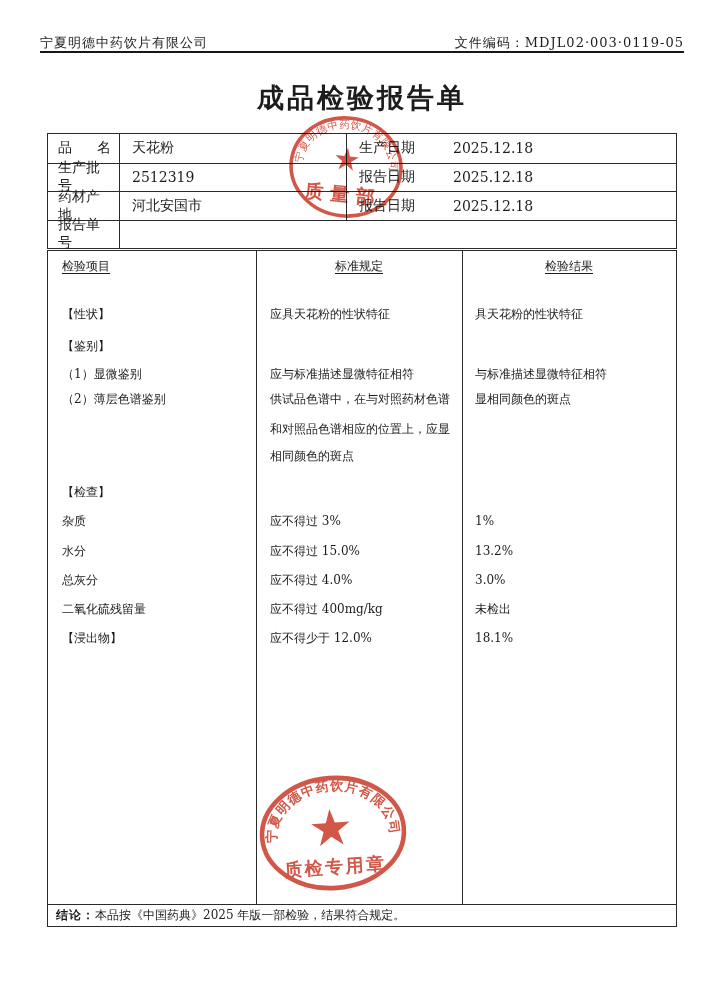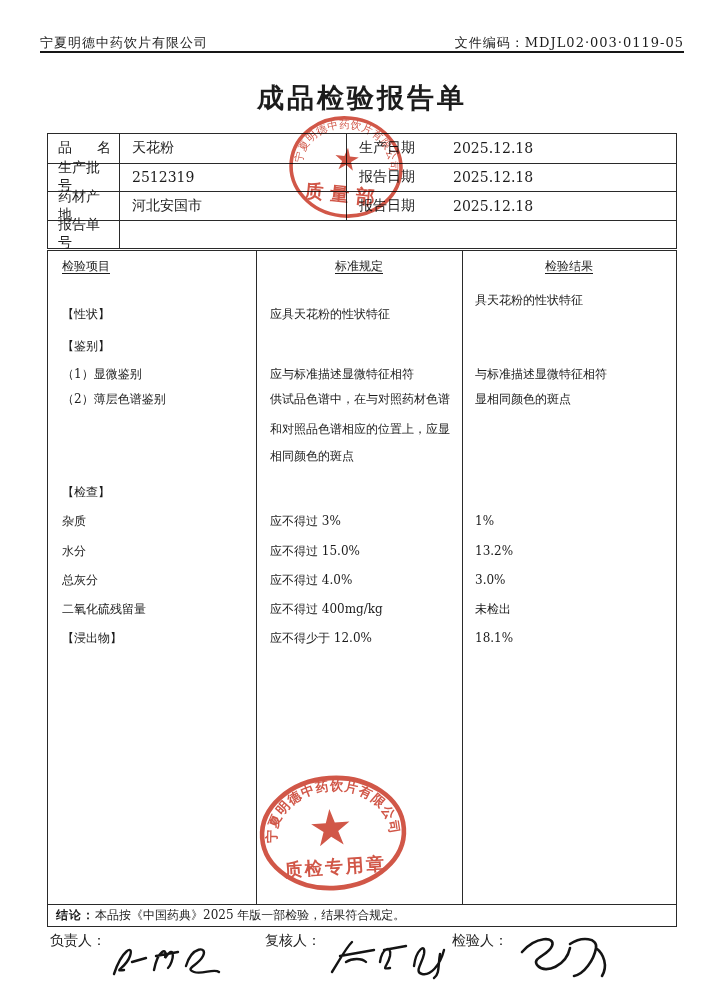--- a/index.html
+++ b/index.html
@@ -103,21 +103,21 @@
 
   <div class="result-table">
     <div class="vline v1"></div>
     <div class="vline v2"></div>
     <div class="rt-head h1">检验项目</div>
     <div class="rt-head h2">标准规定</div>
     <div class="rt-head h3">检验结果</div>
     <div>
         <div class="rt-line" style="top: 55px; left: 14px;">【性状】</div>
         <div class="rt-line" style="top: 55px; left: 222px;">应具天花粉的性状特征</div>
-        <div class="rt-line" style="top: 41px; left: 427px;">具天花粉的性状特征</div>
+        <div class="rt-line" style="top: 55px; left: 427px;">具天花粉的性状特征</div>
         <div class="rt-line" style="top: 87px; left: 14px;">【鉴别】</div>
         <div class="rt-line" style="top: 115px; left: 14px;">（1）显微鉴别</div>
         <div class="rt-line" style="top: 115px; left: 222px;">应与标准描述显微特征相符</div>
         <div class="rt-line" style="top: 115px; left: 427px;">与标准描述显微特征相符</div>
         <div class="rt-line" style="top: 140px; left: 14px;">（2）薄层色谱鉴别</div>
         <div class="rt-line" style="top: 140px; left: 222px;">供试品色谱中，在与对照药材色谱</div>
         <div class="rt-line" style="top: 140px; left: 427px;">显相同颜色的斑点</div>
         <div class="rt-line" style="top: 170px; left: 222px;">和对照品色谱相应的位置上，应显</div>
         <div class="rt-line" style="top: 197px; left: 222px;">相同颜色的斑点</div>
         <div class="rt-line" style="top: 233px; left: 14px;">【检查】</div>
@@ -164,42 +164,14 @@
           <path id="arcBottom" d="M 21 74 A 57 45 0 1 1 131 74"></path>
         </defs>
       <text font-size="13" fill="#cd4838" stroke="none" font-weight="bold" letter-spacing="1">
         <textPath href="#arcBottom" startOffset="50%" text-anchor="middle">宁夏明德中药饮片有限公司</textPath>
       </text>
       <polygon fill="#cd4838" stroke="none" transform="translate(74,56) scale(1.55)" points="0,-13 2.92,-4.02 12.36,-4.02 4.73,1.54 7.64,10.52 0,4.97 -7.64,10.52 -4.73,1.54 -12.36,-4.02 -2.92,-4.02"></polygon>
       <text x="76" y="100" text-anchor="middle" font-size="18" letter-spacing="2.5" fill="#cd4838" stroke="none" font-weight="bold">质检专用章</text>
     </g>
   </svg>
 
-  <div class="sig-row">
-    <span class="sig-label" style="left:3px;">负责人：</span>
-    <span class="sig-label" style="left:218px;">复核人：</span>
-    <span class="sig-label" style="left:405px;">检验人：</span>
-
-    <svg class="sig-svg" style="left:55px;top:6px;" width="125" height="52" viewBox="0 0 125 52">
-      <g fill="none" stroke="#141414" stroke-width="2.4" stroke-linecap="round">
-        <path d="M12,38 C20,14 32,8 28,20 C24,32 10,36 22,34 M30,26 L44,22"></path>
-        <path d="M52,34 C56,14 66,10 63,22 C74,6 72,26 66,32 M54,20 L76,16"></path>
-        <path d="M84,30 C90,10 106,10 101,20 C96,30 82,32 92,36 C100,39 112,32 117,36"></path>
-      </g>
-    </svg>
-
-    <svg class="sig-svg" style="left:275px;top:2px;" width="135" height="52" viewBox="0 0 135 52">
-      <g fill="none" stroke="#141414" stroke-width="2.4" stroke-linecap="round">
-        <path d="M10,40 C20,24 24,16 30,10 M18,24 L52,18 M24,30 C30,26 40,26 44,30"></path>
-        <path d="M58,30 C60,16 70,12 68,24 C66,34 58,38 68,36 M62,18 L84,14"></path>
-        <path d="M92,34 C94,18 104,10 102,22 C100,32 92,40 100,42 C108,44 118,34 122,18 M118,22 C116,32 118,42 112,46"></path>
-      </g>
-    </svg>
-
-    <svg class="sig-svg" style="left:465px;top:0px;" width="110" height="54" viewBox="0 0 110 54">
-      <g fill="none" stroke="#141414" stroke-width="2.6" stroke-linecap="round">
-        <path d="M10,22 C24,6 44,6 40,16 C36,26 18,28 26,36 C34,44 54,36 58,18"></path>
-        <path d="M58,14 C70,6 86,8 84,18 C82,30 72,44 62,46 M84,18 C92,24 96,36 90,46"></path>
-      </g>
-    </svg>
-  </div>
 
 </div>
 
 </body></html>

